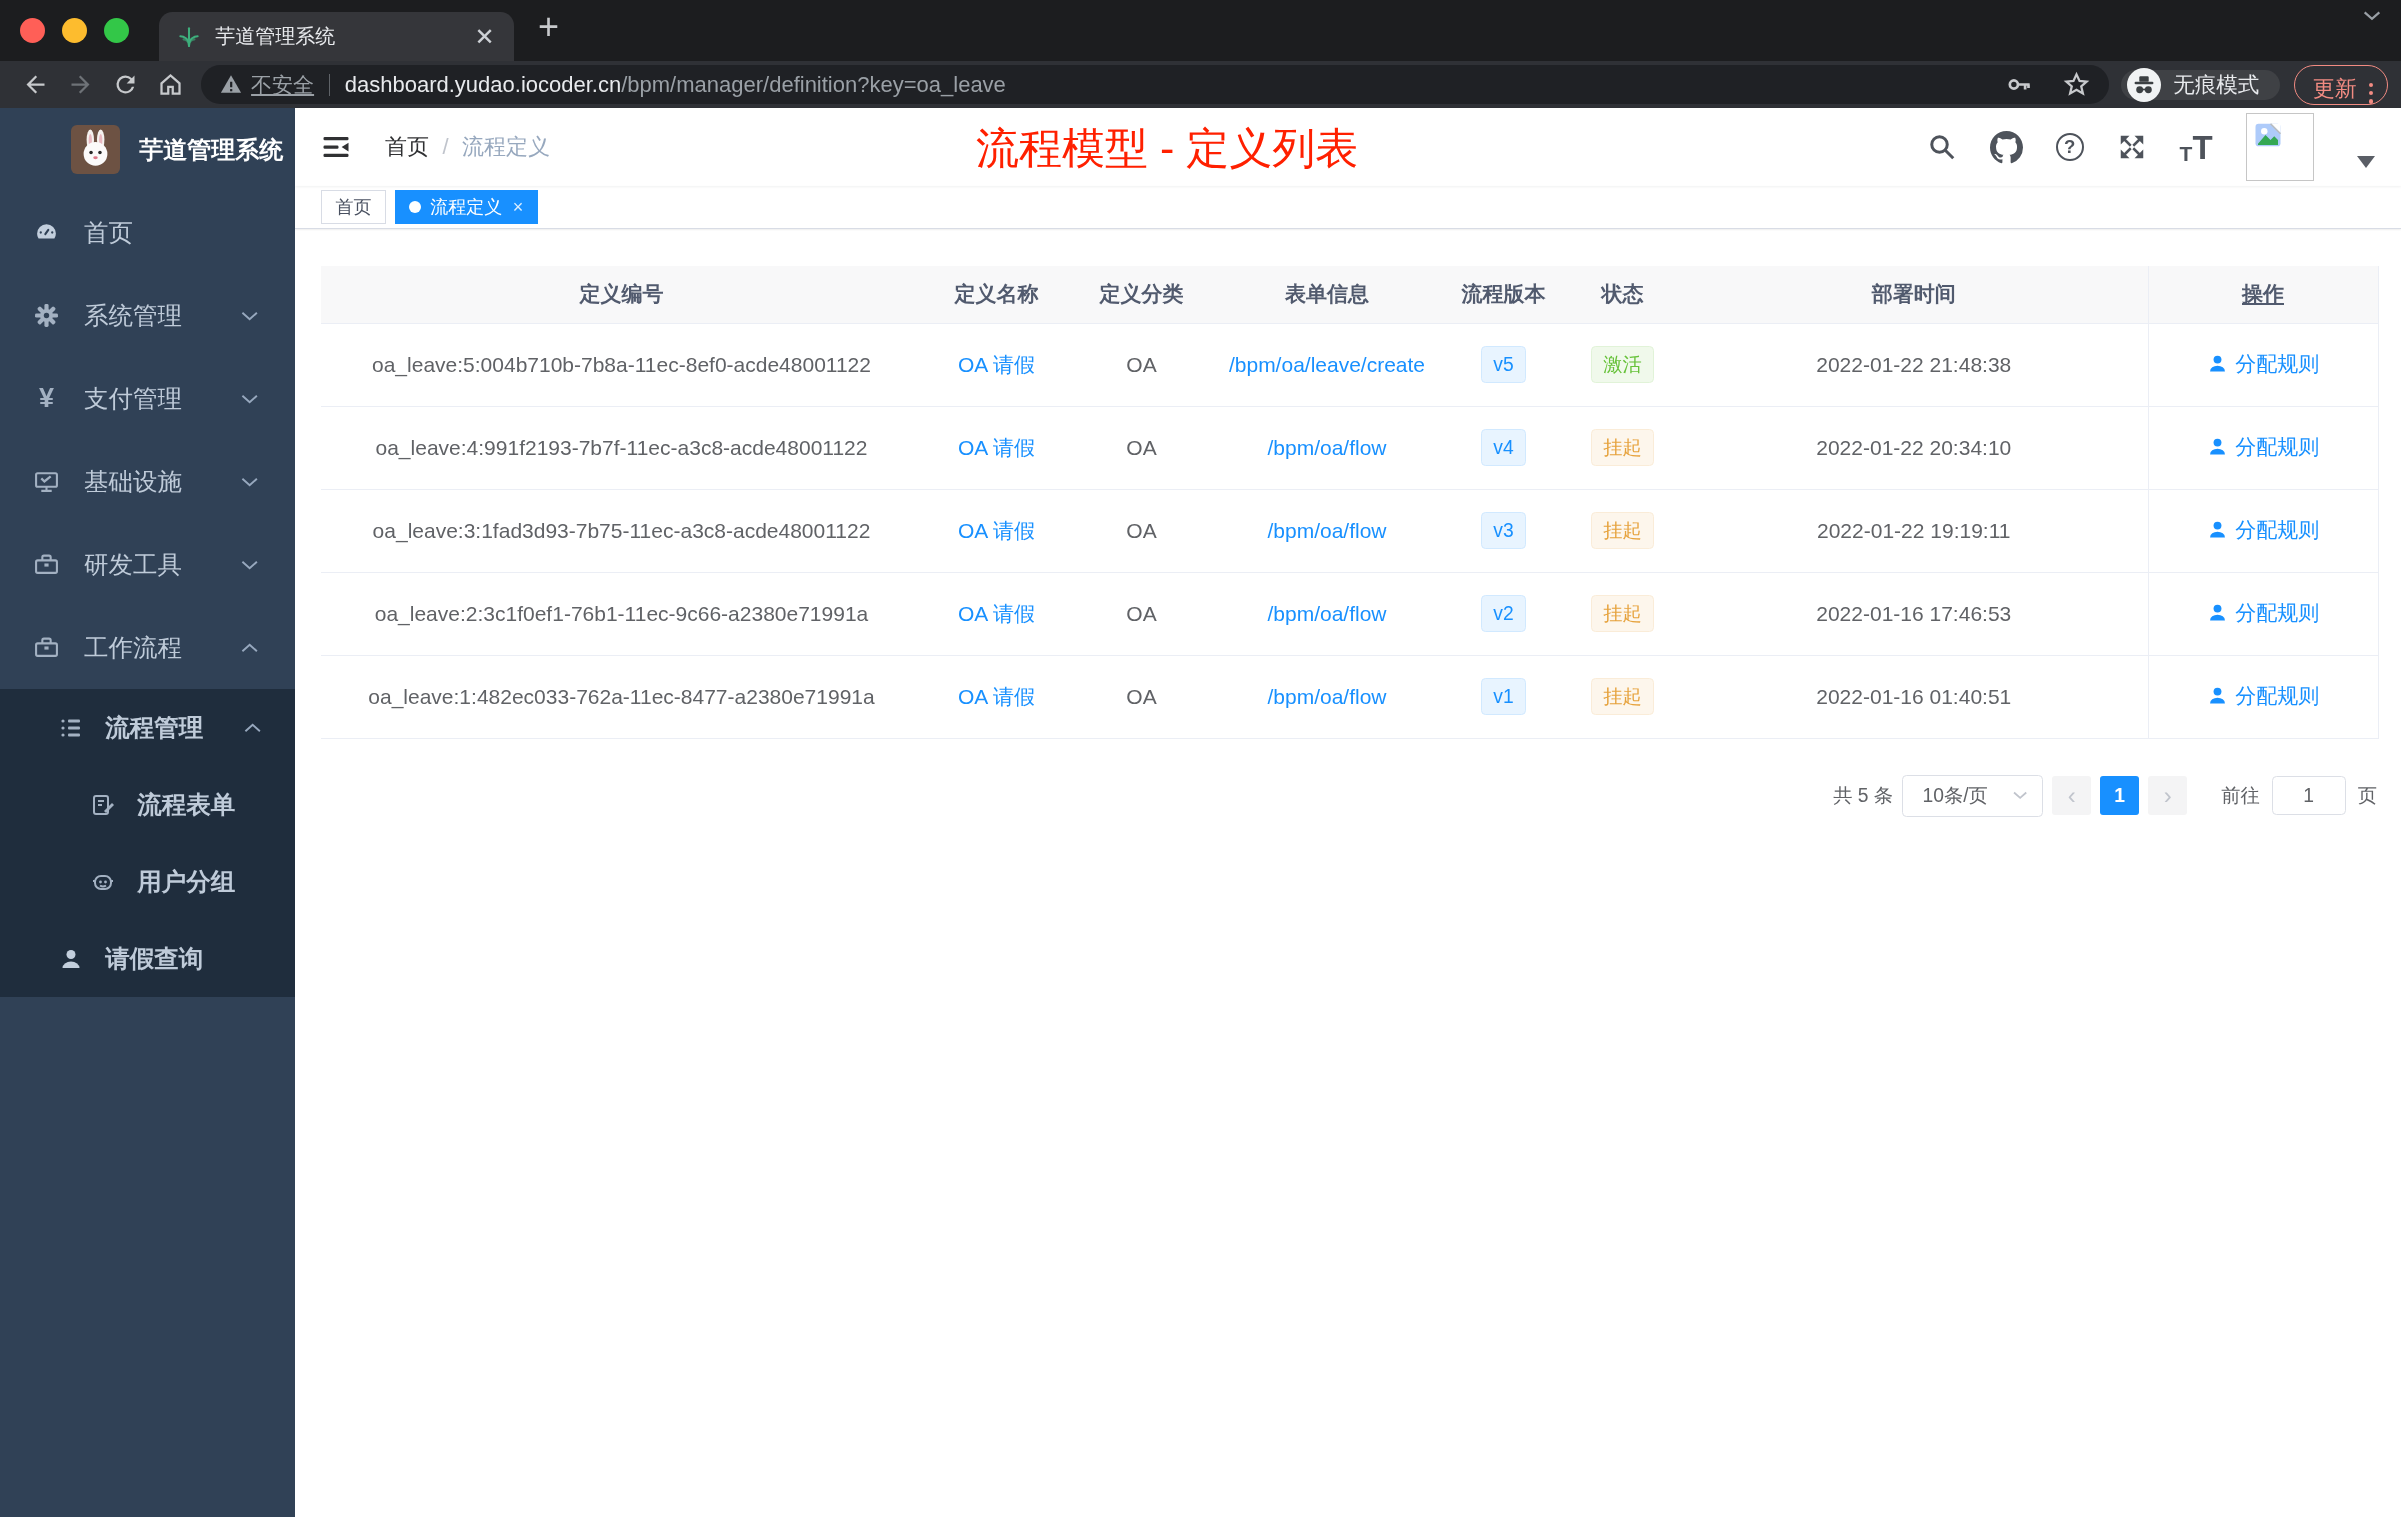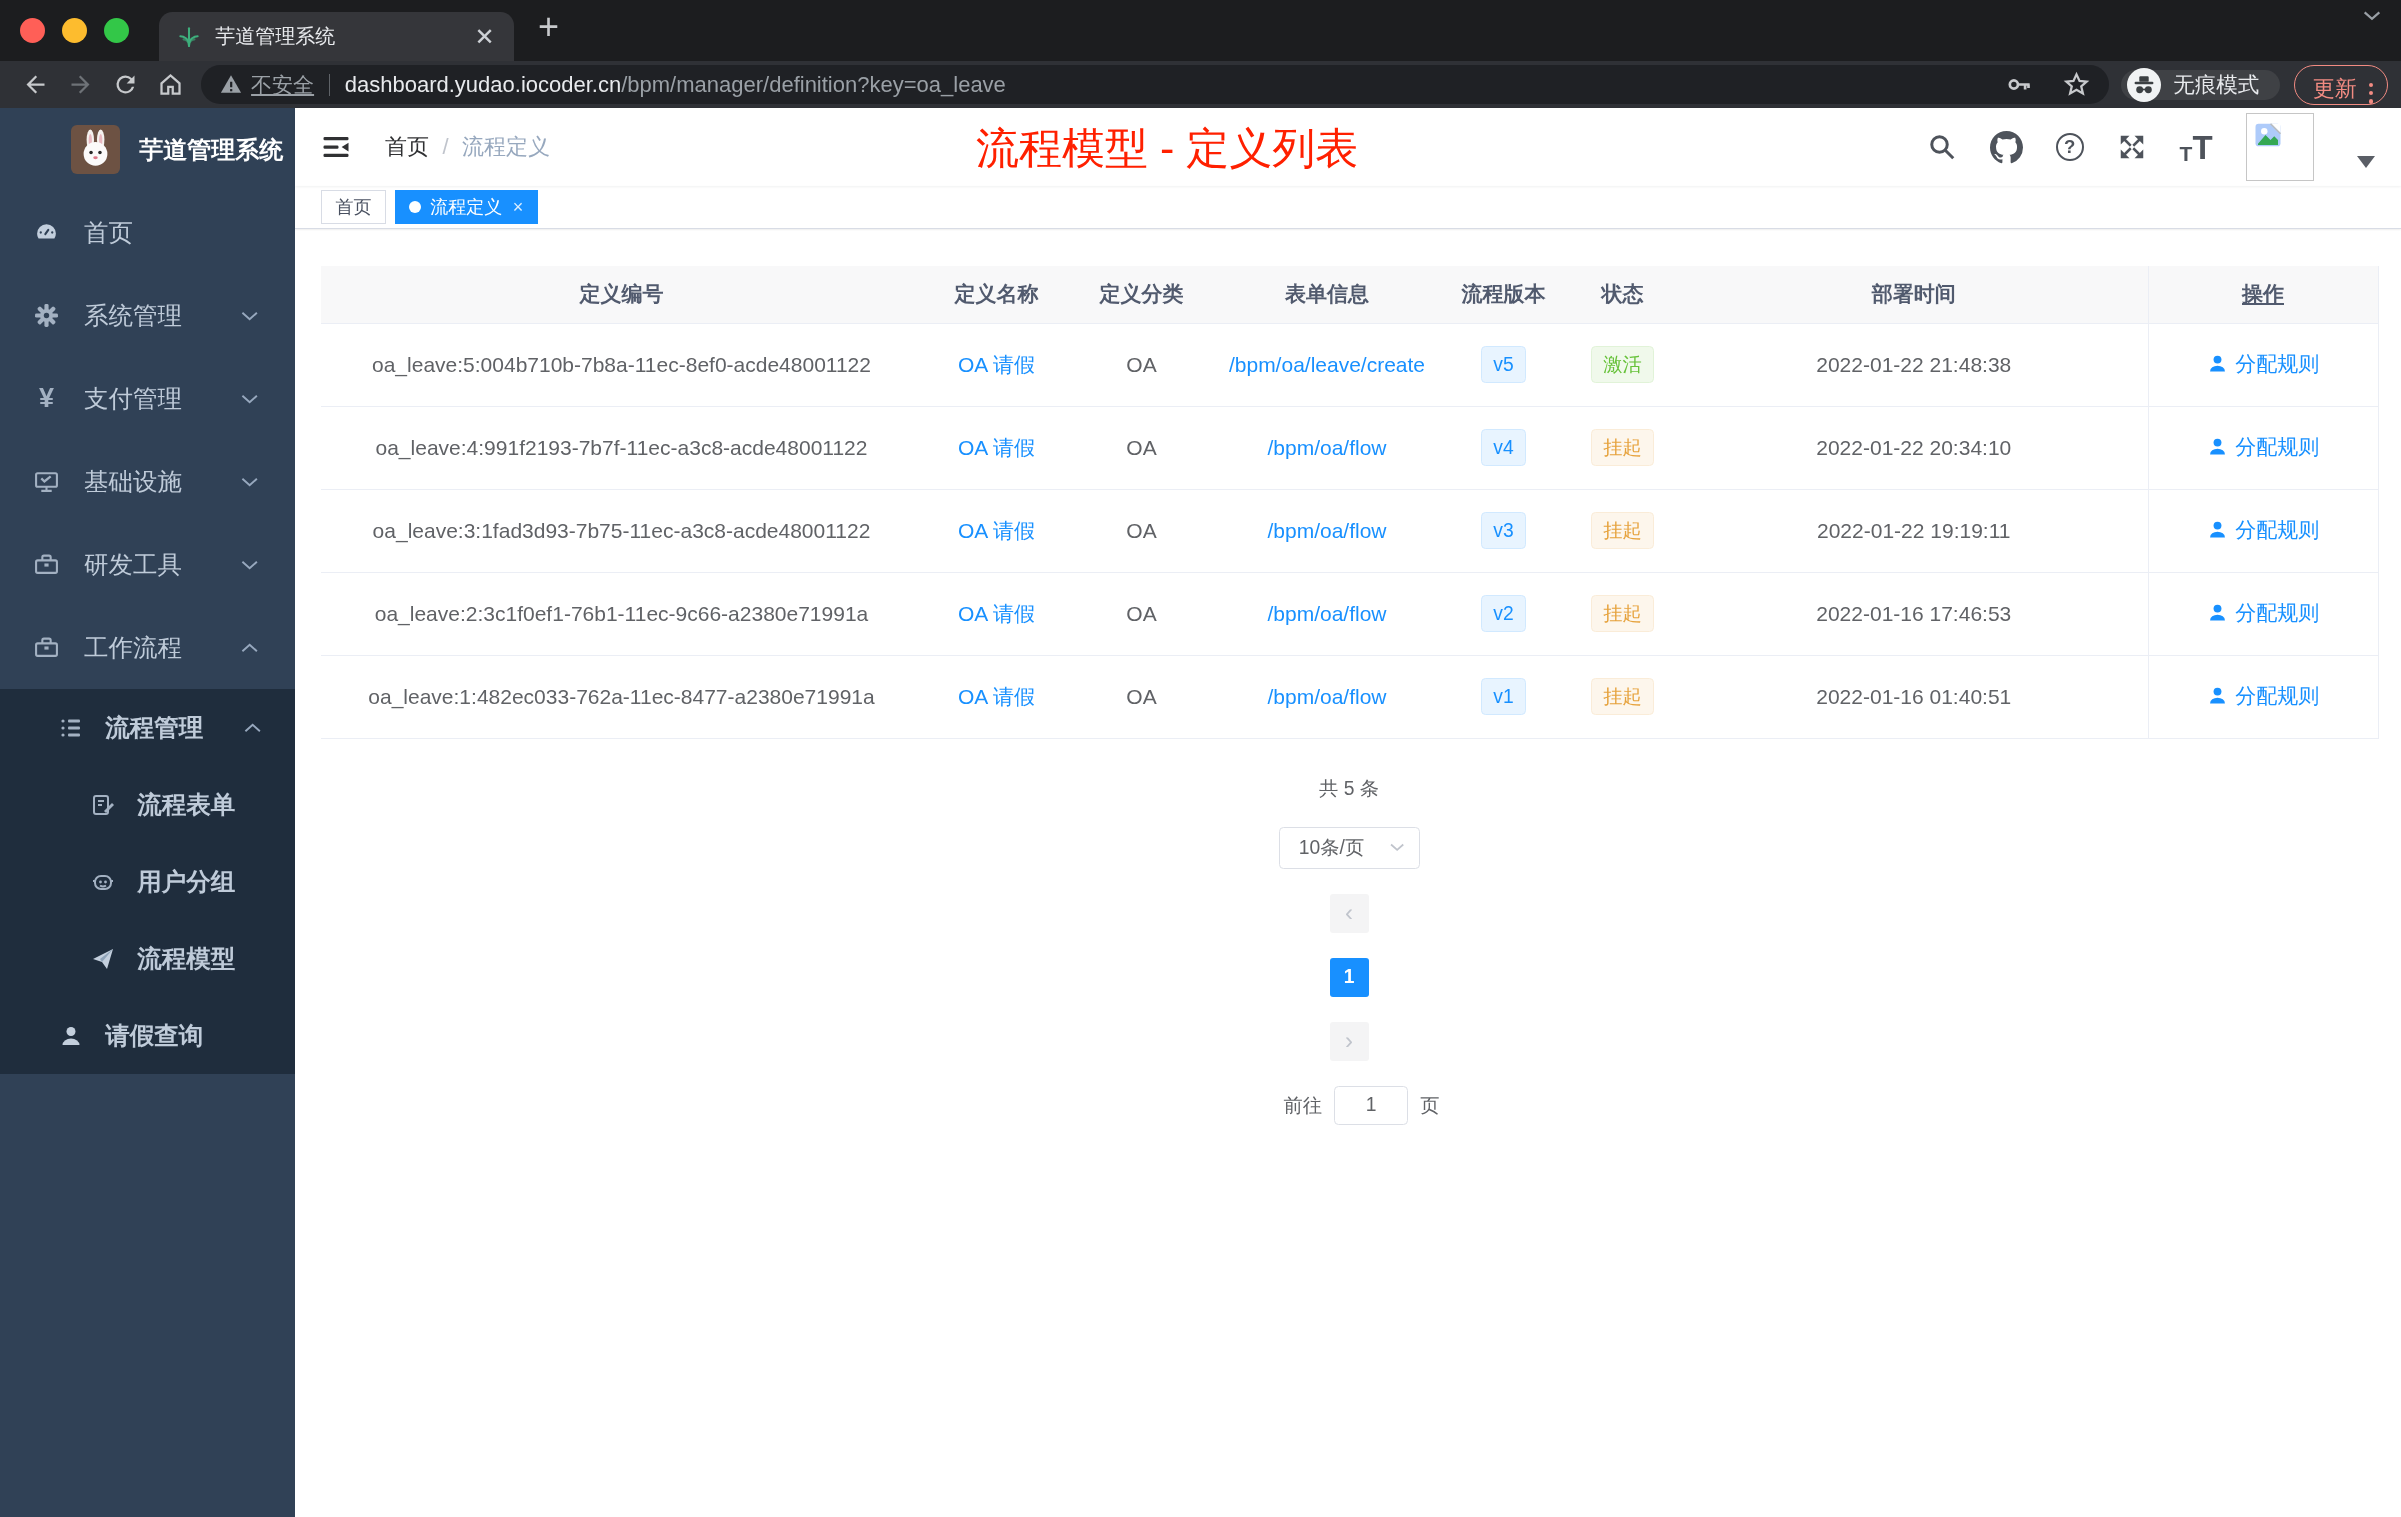--- a/index.html
+++ b/index.html
@@ -73,21 +73,21 @@
   thead th { height:57px; background:#f8f8f9; color:#515a6e; font-weight:700; font-size:21px; border-bottom:0.7px solid #ebeef5; text-align:center; }
   tbody td { height:83px; font-size:21px; color:#606266; text-align:center; border-bottom:0.7px solid #ebeef5; overflow:hidden; white-space:nowrap; }
   .col-op { border-left:0.7px solid #ebeef5; border-right:0.7px solid #ebeef5;text-decoration:underline; }
   a.link { color:#1890ff; text-decoration:none; }
   .badge { display:inline-block; padding:6.7px 11px; border-radius:4.5px; font-size:19.3px; line-height:1.1; }
   .badge.version { background:#e8f4ff; border:0.7px solid #d1e9ff; color:#1890ff; }
   .badge.success { background:#f0f9eb; border:0.7px solid #e1f3d8; color:#67c23a; }
   .badge.warning { background:#fdf6ec; border:0.7px solid #faecd8; color:#e6a23c; }
   .action-link { display:inline-flex; align-items:center; gap:7.4px; color:#1890ff; font-size:21px; text-decoration:none; }
 
-  .pagination { display:flex; align-items:center; justify-content:flex-end; margin-top:36px; gap:25px; font-size:19.3px; color:#606266;flex-direction:column; }
+  .pagination { display:flex; align-items:center; justify-content:flex-end; margin-top:36px; gap:9px; font-size:19.3px; color:#606266; }
   .page-size { width:141px; height:42px; border:0.7px solid #dcdfe6; border-radius:4.5px; display:flex; align-items:center; padding:0 13.4px 0 19.3px; color:#606266; }
   .page-size .ps-label { flex:1; }
   .pager-btn { min-width:39px; height:39px; background:#f4f4f5; border-radius:3px; display:flex; align-items:center; justify-content:center; color:#c0c4cc; font-size:24px; }
   .pager-btn.active { background:#1890ff; color:#fff; font-size:19.3px; font-weight:700; }
   .goto-group { display:flex; align-items:center; gap:12px; margin-left:25px; }
   .goto-input { width:74px; height:39px; border:0.7px solid #dcdfe6; border-radius:4.5px; text-align:center; font-size:19.3px; color:#606266; outline:none; }
   svg { display:block; }
 </style>
 </head>
 <body>
@@ -334,29 +334,20 @@
         <span class="mi-icon">
           <svg width="24" height="24" viewBox="0 0 24 24" fill="none" stroke="#a3b1c2" stroke-width="2">
               <rect x="4" y="6" width="16" height="13" rx="6"></rect>
               <circle cx="9.5" cy="12" r="1.4" fill="#a3b1c2" stroke="none"></circle>
               <circle cx="14.5" cy="12" r="1.4" fill="#a3b1c2" stroke="none"></circle>
               <path d="M9 15.5 q3 2 6 0"></path>
               <path d="M4 11 H2 M22 11 h-2"></path>
             </svg>
         </span>
         <span class="mi-label">用户分组</span>
-      </div>
-      <div class="sub-item lvl2">
-        <span class="mi-icon">
-          <svg width="24" height="24" viewBox="0 0 24 24" fill="#c3cfdd">
-              <path d="M2 12 L22 2 L16 22 L11 15 Z"></path>
-              <path d="M11 15 L22 2 L9 12 Z" fill="#8fa3b8"></path>
-            </svg>
-        </span>
-        <span class="mi-label">流程模型</span>
       </div>
       <div class="sub-item">
         <span class="mi-icon">
           <svg width="24" height="24" viewBox="0 0 24 24" fill="#c3cfdd">
               <circle cx="12" cy="7.5" r="4.5"></circle>
               <path d="M3.5 21 a8.5 6.5 0 0 1 17 0 z"></path>
             </svg>
         </span>
         <span class="mi-label">请假查询</span>
       </div>

